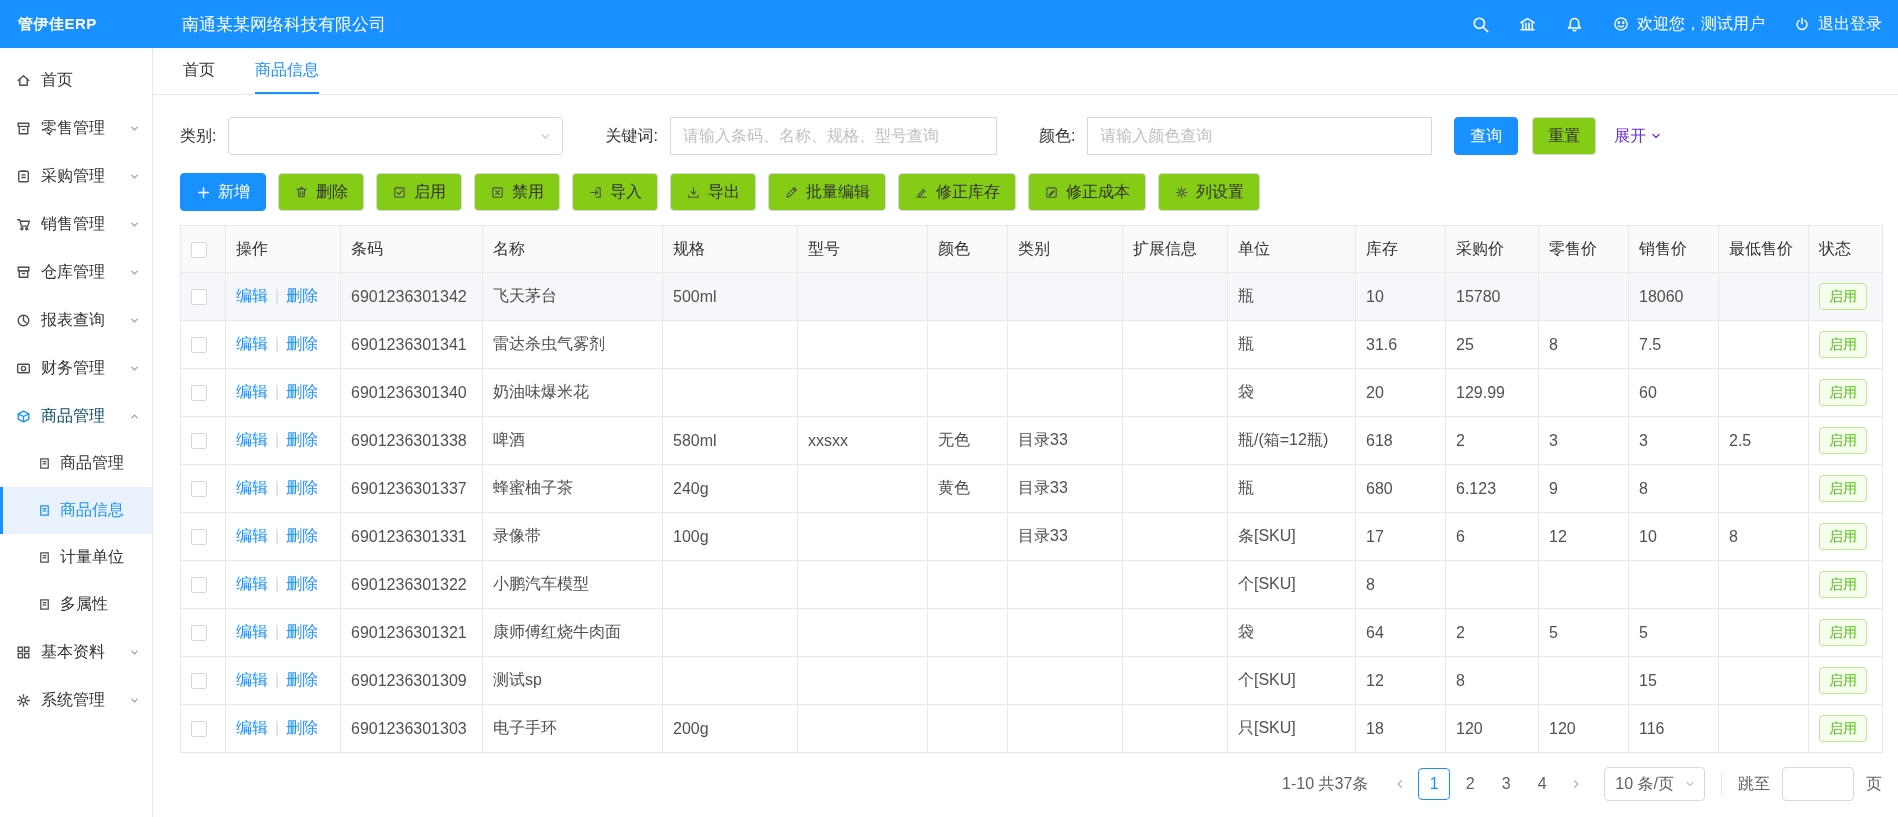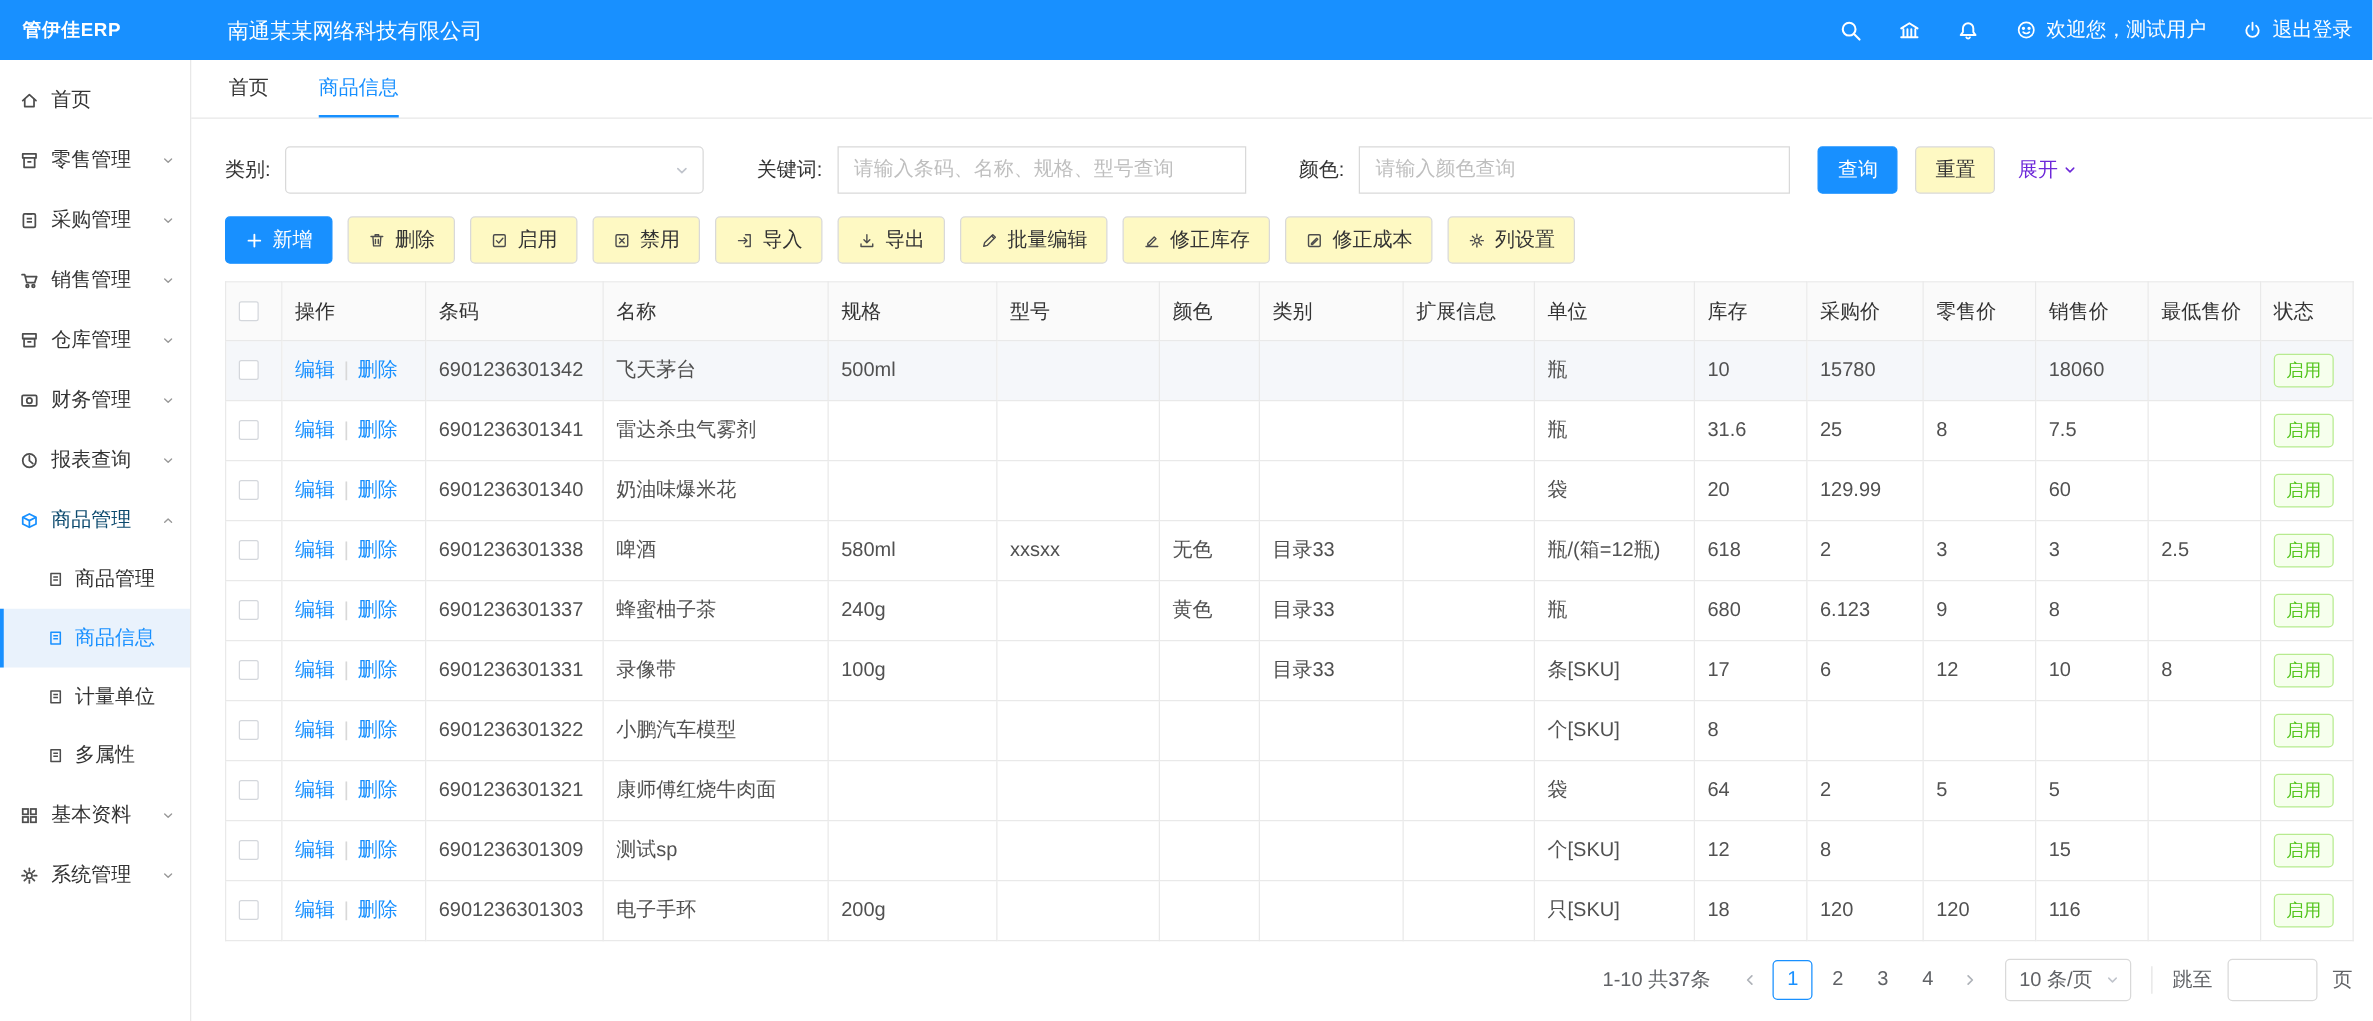--- a/index.html
+++ b/index.html
@@ -43,21 +43,21 @@
   .filter-row{display:flex;align-items:center}
   .f-label{color:#333;margin-right:12px}
   .selectbox{width:335px;height:38px;border:1px solid #d9d9d9;border-radius:4px;display:flex;align-items:center;
              justify-content:flex-end;padding:0 10px;background:#fff;cursor:pointer;box-sizing:border-box}
   .selectbox svg{width:13px;height:13px;color:#c0c4cc}
   .f-input{height:38px;border:1px solid #d9d9d9;border-radius:0;padding:0 12px;font-size:16px;color:#333;
            outline:none;box-sizing:border-box;font-family:inherit}
   .f-input::placeholder{color:#bfbfbf}
   .gap{width:42px;flex:none}
   .gap-s{width:22px;flex:none}
-  .btn{height:38px;border:1px solid #d9d9d9;background:#fef9c3;border-radius:4px;display:inline-flex;align-items:center;
+  .btn{height:38px;border:1px solid #d9d9d9;background:#84cc16;border-radius:4px;display:inline-flex;align-items:center;
        gap:7px;padding:0 15px;font-size:16px;color:#333;cursor:pointer;font-family:inherit;box-sizing:border-box;white-space:nowrap}
   .btn svg{width:15px;height:15px;color:#4d4d4d}
   .btn.primary{background:#1890ff;border-color:#1890ff;color:#fff}
   .btn.primary svg{color:#fff}
   .expand-link{color:#6d28d9;display:flex;align-items:center;gap:4px;cursor:pointer;margin-left:18px}
   .expand-link svg{width:12px;height:12px}
 
   .toolbar{display:flex;gap:12px;margin-top:18px}
 
   
@@ -199,40 +199,40 @@
         </span>
       <span>仓库管理</span>
       <span class="chev">
           <svg viewBox="0 0 16 16" fill="none" stroke="currentColor" stroke-width="1.6" stroke-linecap="round" stroke-linejoin="round">
             <polyline points="4,6 8,10 12,6"></polyline>
           </svg>
         </span>
     </div>
     <div class="menu-item">
       <span class="mi">
-          <svg viewBox="0 0 16 16" fill="none" stroke="currentColor" stroke-width="1.3" stroke-linejoin="round">
-            <rect x="2.5" y="4" width="11" height="8" rx="1"></rect>
-            <circle cx="8" cy="8" r="2"></circle>
-          </svg>
-        </span>
-      <span>财务管理</span>
-      <span class="chev">
-          <svg viewBox="0 0 16 16" fill="none" stroke="currentColor" stroke-width="1.6" stroke-linecap="round" stroke-linejoin="round">
-            <polyline points="4,6 8,10 12,6"></polyline>
-          </svg>
-        </span>
-    </div>
-    <div class="menu-item">
-      <span class="mi">
           <svg viewBox="0 0 16 16" fill="none" stroke="currentColor" stroke-width="1.3" stroke-linecap="round" stroke-linejoin="round">
             <circle cx="8" cy="8" r="5"></circle>
             <path d="M8 4.5V8l2.6 2.2"></path>
           </svg>
         </span>
       <span>报表查询</span>
+      <span class="chev">
+          <svg viewBox="0 0 16 16" fill="none" stroke="currentColor" stroke-width="1.6" stroke-linecap="round" stroke-linejoin="round">
+            <polyline points="4,6 8,10 12,6"></polyline>
+          </svg>
+        </span>
+    </div>
+    <div class="menu-item">
+      <span class="mi">
+          <svg viewBox="0 0 16 16" fill="none" stroke="currentColor" stroke-width="1.3" stroke-linejoin="round">
+            <rect x="2.5" y="4" width="11" height="8" rx="1"></rect>
+            <circle cx="8" cy="8" r="2"></circle>
+          </svg>
+        </span>
+      <span>财务管理</span>
       <span class="chev">
           <svg viewBox="0 0 16 16" fill="none" stroke="currentColor" stroke-width="1.6" stroke-linecap="round" stroke-linejoin="round">
             <polyline points="4,6 8,10 12,6"></polyline>
           </svg>
         </span>
     </div>
     <div class="menu-item active-parent">
       <span class="mi">
           <svg viewBox="0 0 16 16" fill="none" stroke="currentColor" stroke-width="1.3" stroke-linejoin="round">
             <path d="M3 5.5 8 3l5 2.5v5L8 13l-5-2.5z"></path>

